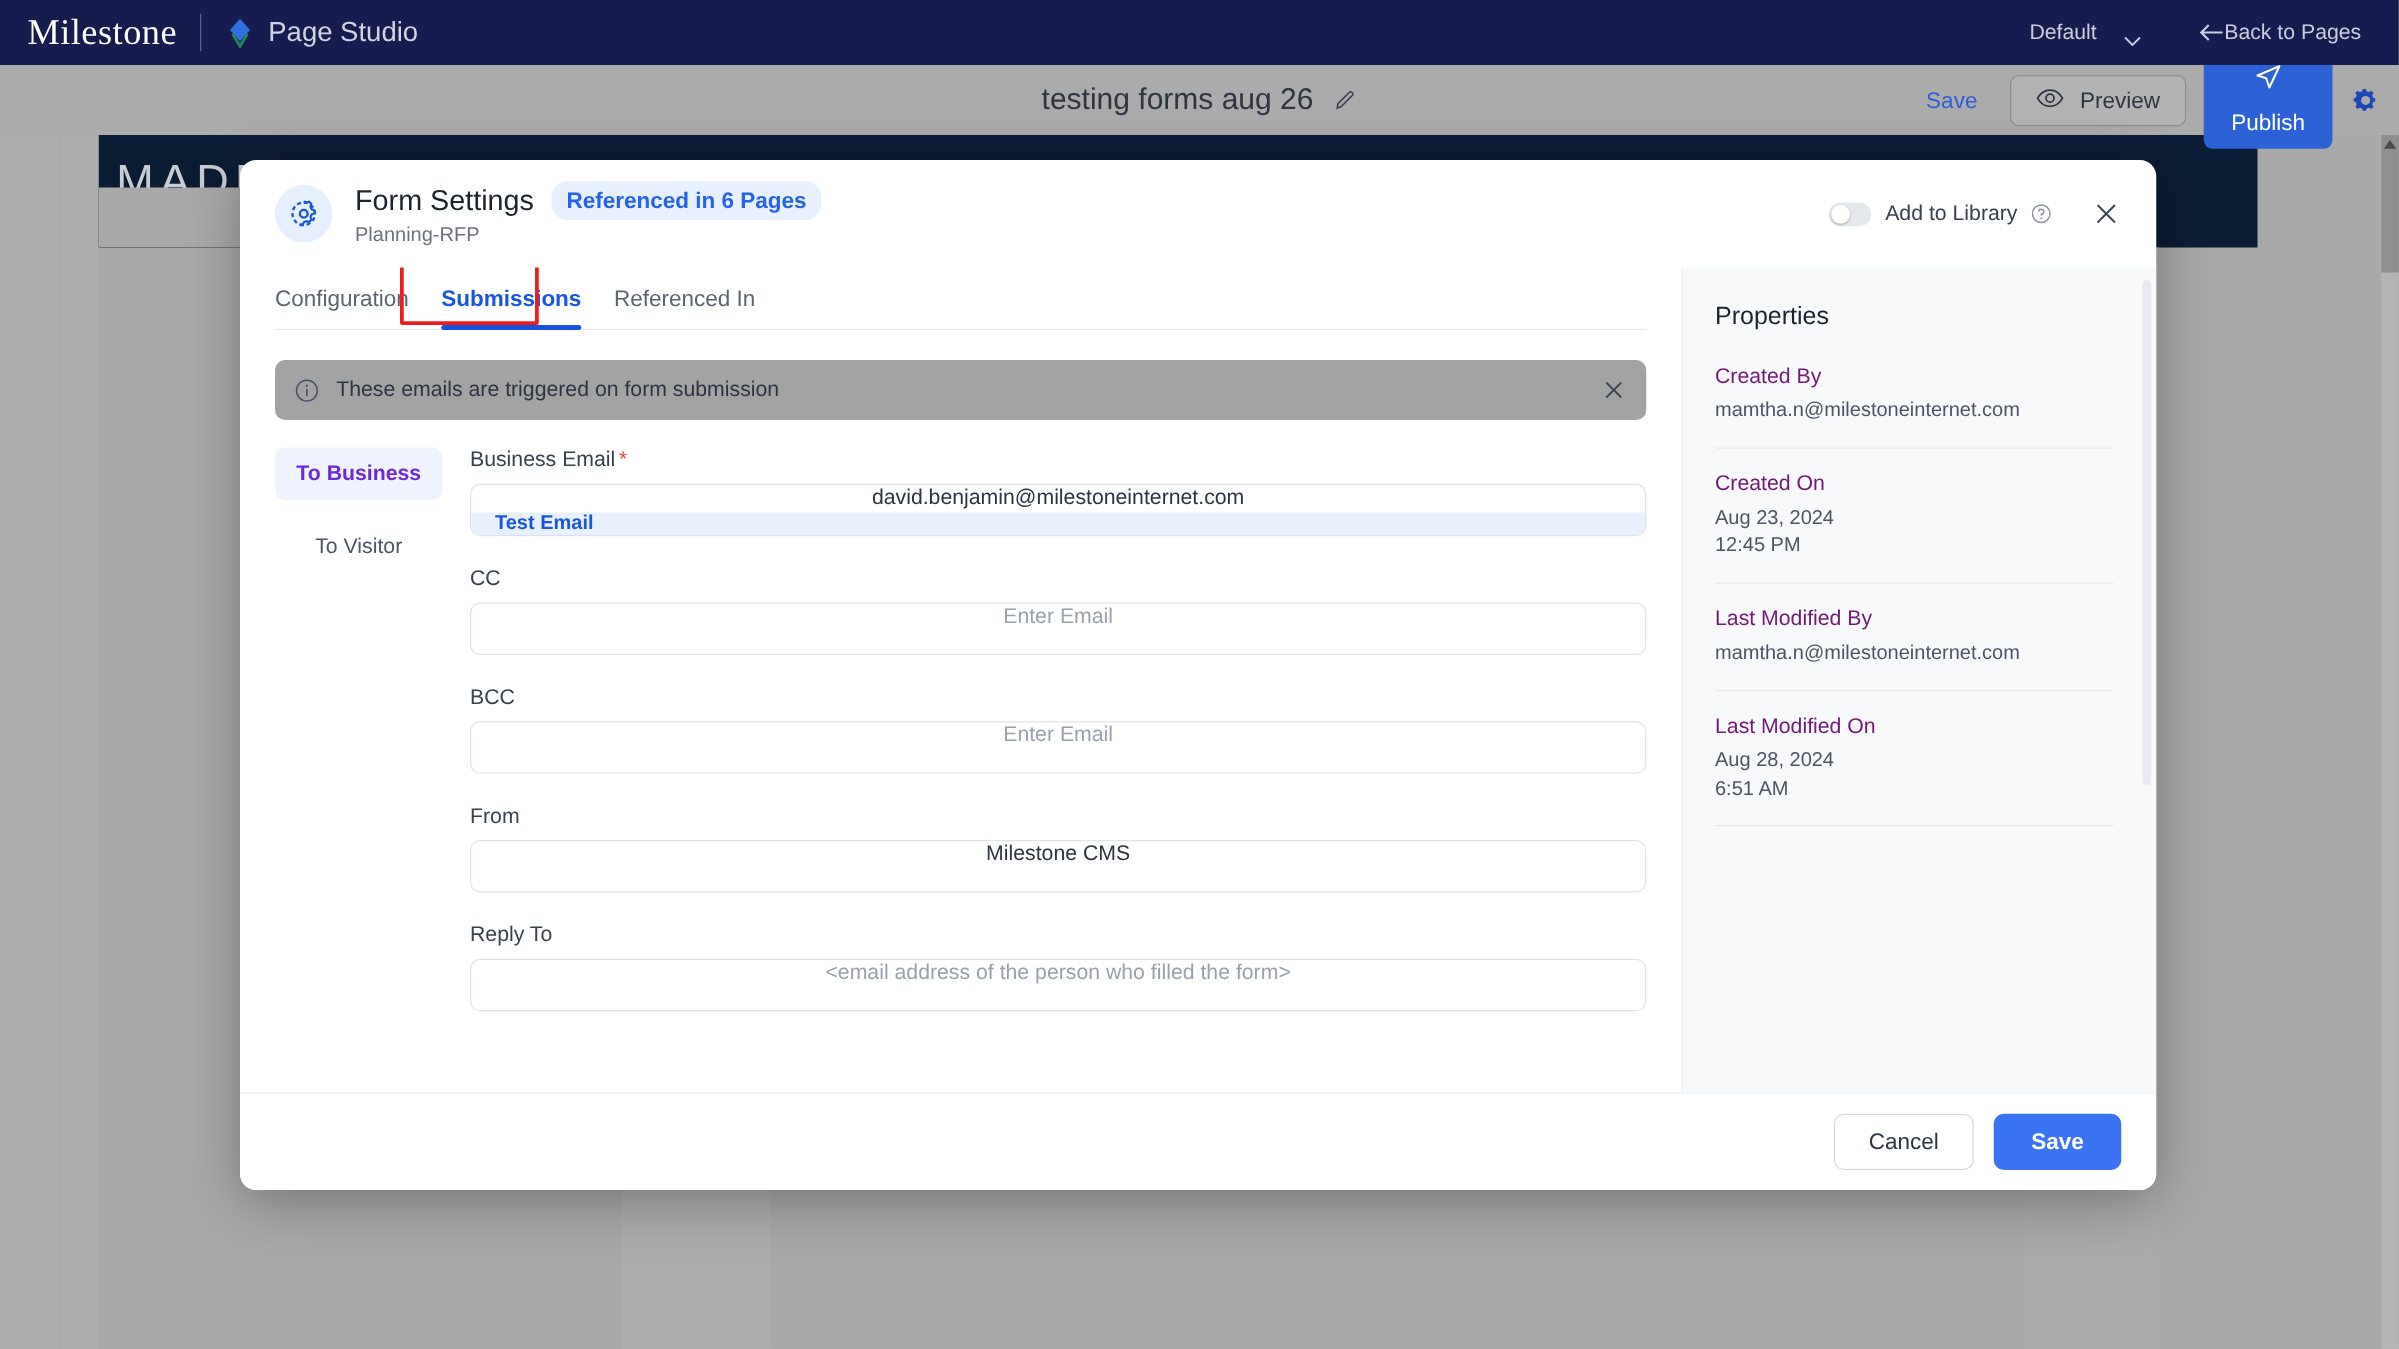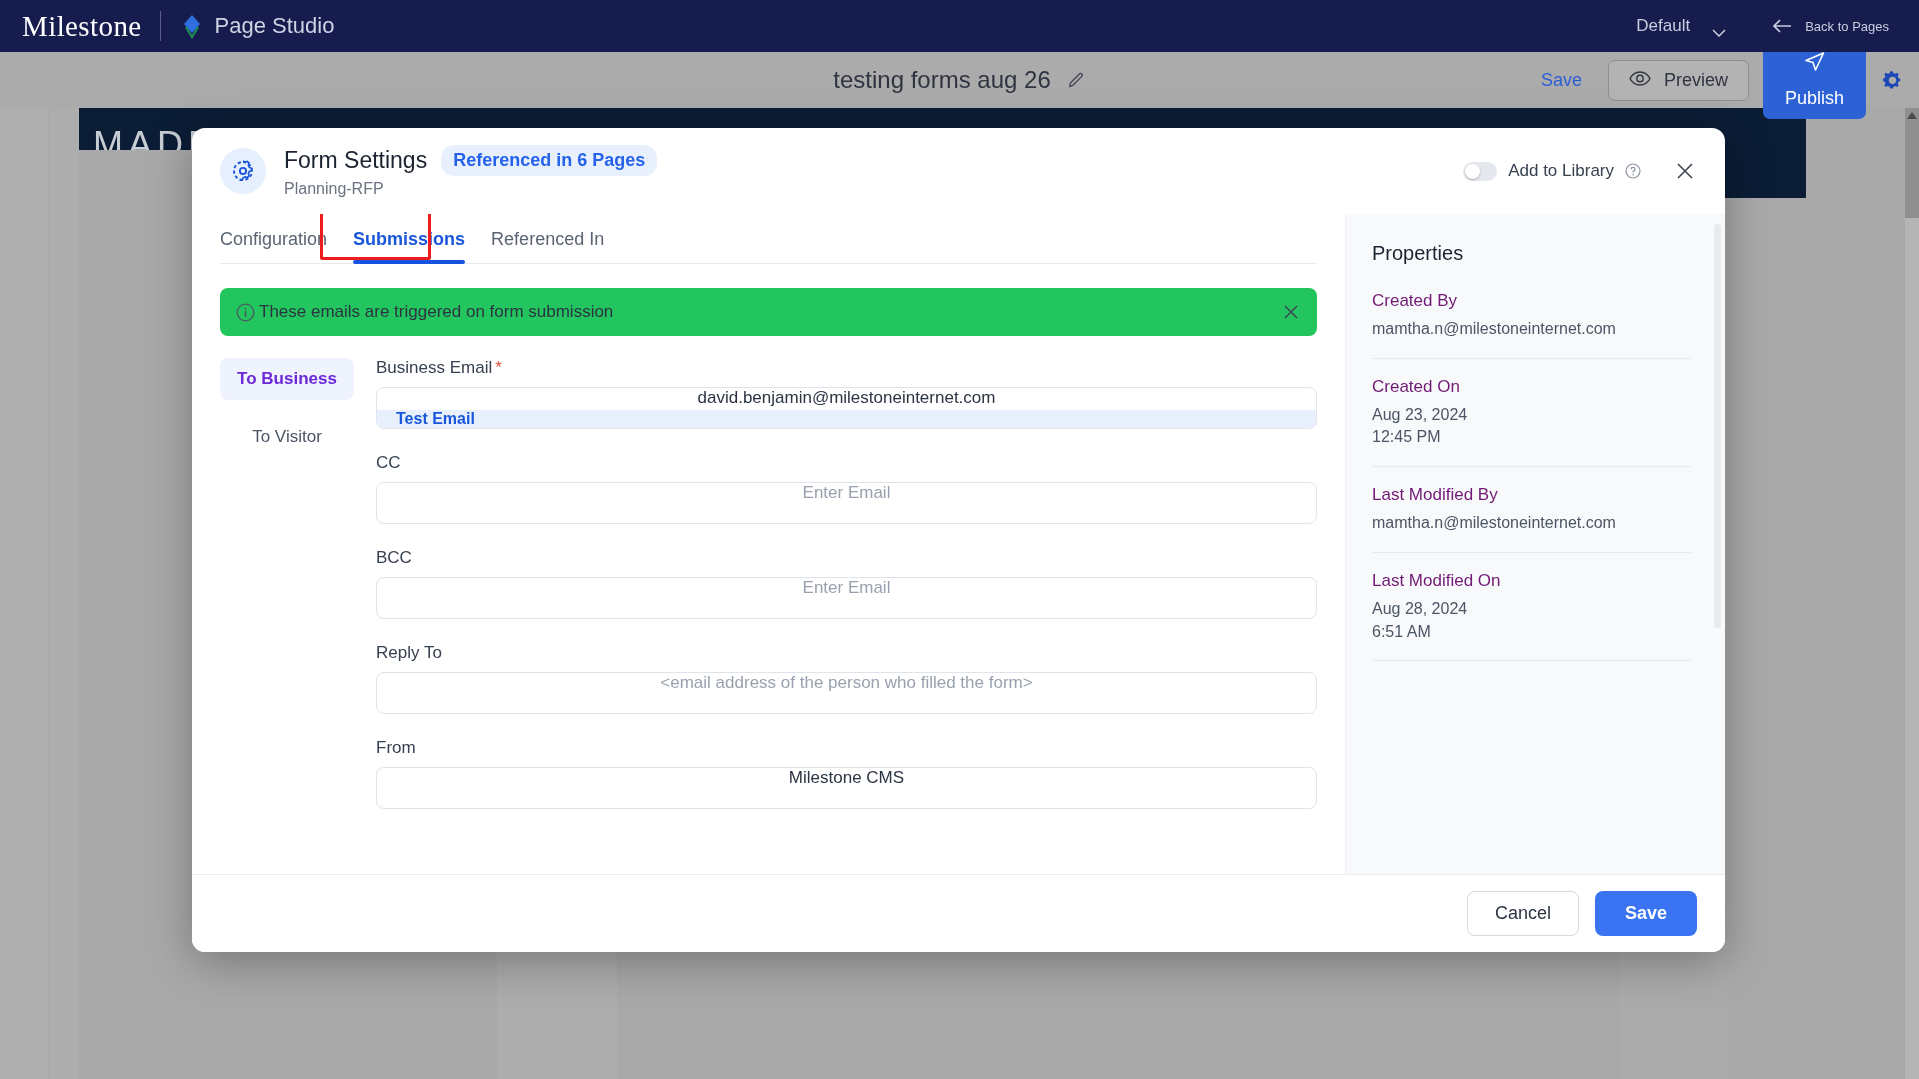--- a/index.html
+++ b/index.html
@@ -34,22 +34,22 @@
   .logo-diamond svg { display: block; }
   .studio-label { font-size: 22px; color: #cfd3e4; font-weight: 400; }
   .topbar-spacer { flex: 1; }
   .topbar-right { display: flex; align-items: center; gap: 0; }
   .default-sel {
     display: flex; align-items: center; gap: 22px;
     color: #c9cde0; font-size: 17px; padding: 6px 10px; cursor: pointer;
   }
   .chev { width: 14px; height: 8px; }
   .back-pages {
-    display: flex; align-items: center; gap: 13px;
-    color: #c9cde0; font-size: 13px; margin-left: 36px; margin-right: 8px; cursor: pointer;
+    display: flex; align-items: center; 
+    color: #c9cde0; font-size: 17px; margin-left: 36px; margin-right: 8px; cursor: pointer;
   }
   .arrow-left { width: 20px; height: 16px; }
 
   
   .toolbar {
     position: absolute; top: 52px; left: 0; right: 0; height: 56px;
     background: #ababab;
     display: flex; align-items: center;
     z-index: 5;
   }
@@ -185,22 +185,22 @@
     content: ""; position: absolute; left: 14px; right: 12px; bottom: -1px;
     height: 4px; background: #1552e0; border-radius: 2px;
   }
   .tab-annotation {
     position: absolute; left: 100px; top: -7px; width: 111px; height: 53px;
     border: 3px solid #ee1c1c; border-radius: 2px; pointer-events: none;
   }
 
   .notice {
     margin: 24px 28px 0 0; height: 48px; border-radius: 8px;
-    background: #22c55e; display: flex; align-items: center;
-    padding: 0 18px 0 16px; gap: 4px;
+    background: #a3a3a3; display: flex; align-items: center;
+    padding: 0 18px 0 16px; gap: 14px;
   }
   .notice-ico { width: 19px; height: 19px; flex-shrink: 0; }
   .notice-text { font-size: 17px; color: #2c3442; flex: 1; }
   .notice-close { width: 16px; height: 16px; cursor: pointer; }
 
   .panes { display: flex; margin-top: 22px; }
   .seg-col { width: 134px; flex-shrink: 0; }
   .seg {
     height: 42px; border-radius: 8px; display: flex; align-items: center;
     justify-content: center; font-size: 17px; color: #4b5565; cursor: pointer;
@@ -451,33 +451,33 @@
             <div class="field-label">
               <span>BCC</span>
             </div>
             <div class="input-box">
               <span class="input-val ph">Enter Email</span>
             </div>
           </div>
 
           <div class="field">
             <div class="field-label">
+              <span>From</span>
+            </div>
+            <div class="input-box">
+              <span class="input-val">Milestone CMS</span>
+            </div>
+          </div>
+
+          <div class="field">
+            <div class="field-label">
               <span>Reply To</span>
             </div>
             <div class="input-box">
               <span class="input-val ph">&lt;email address of the person who filled the form&gt;</span>
-            </div>
-          </div>
-
-          <div class="field">
-            <div class="field-label">
-              <span>From</span>
-            </div>
-            <div class="input-box">
-              <span class="input-val">Milestone CMS</span>
             </div>
           </div>
 
         </div>
       </div>
     </div>
 
     <div class="props">
       <div class="props-title">Properties</div>
 

